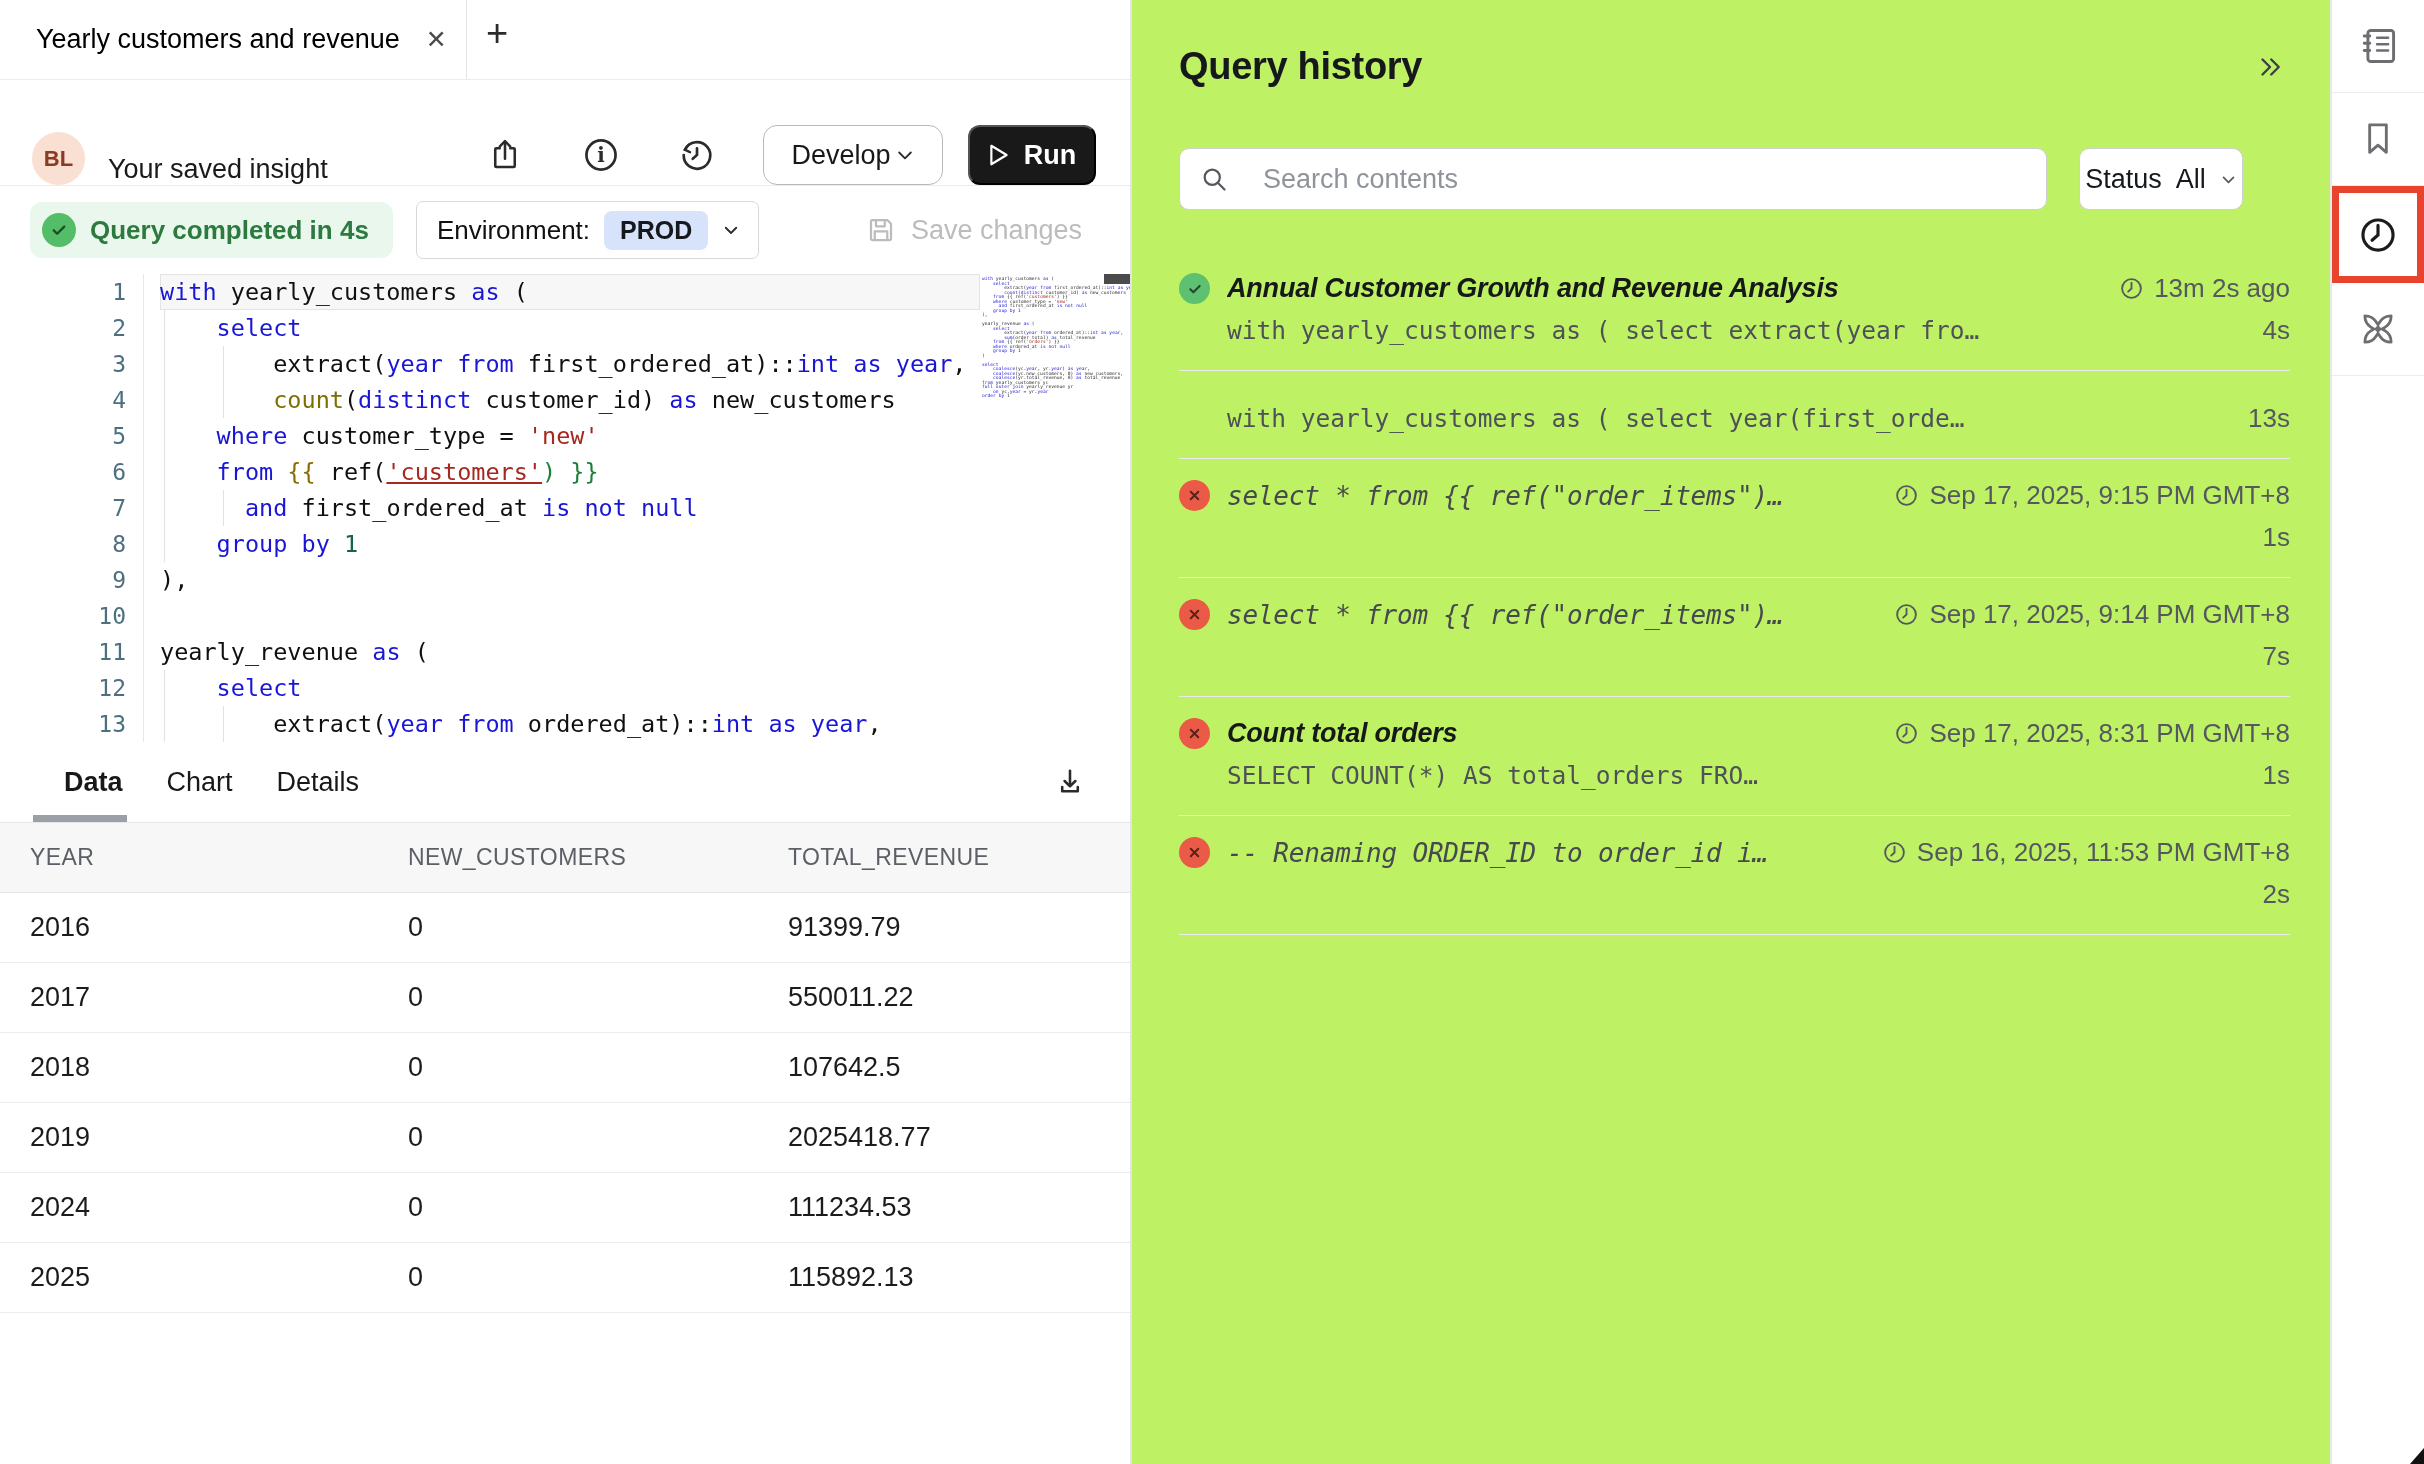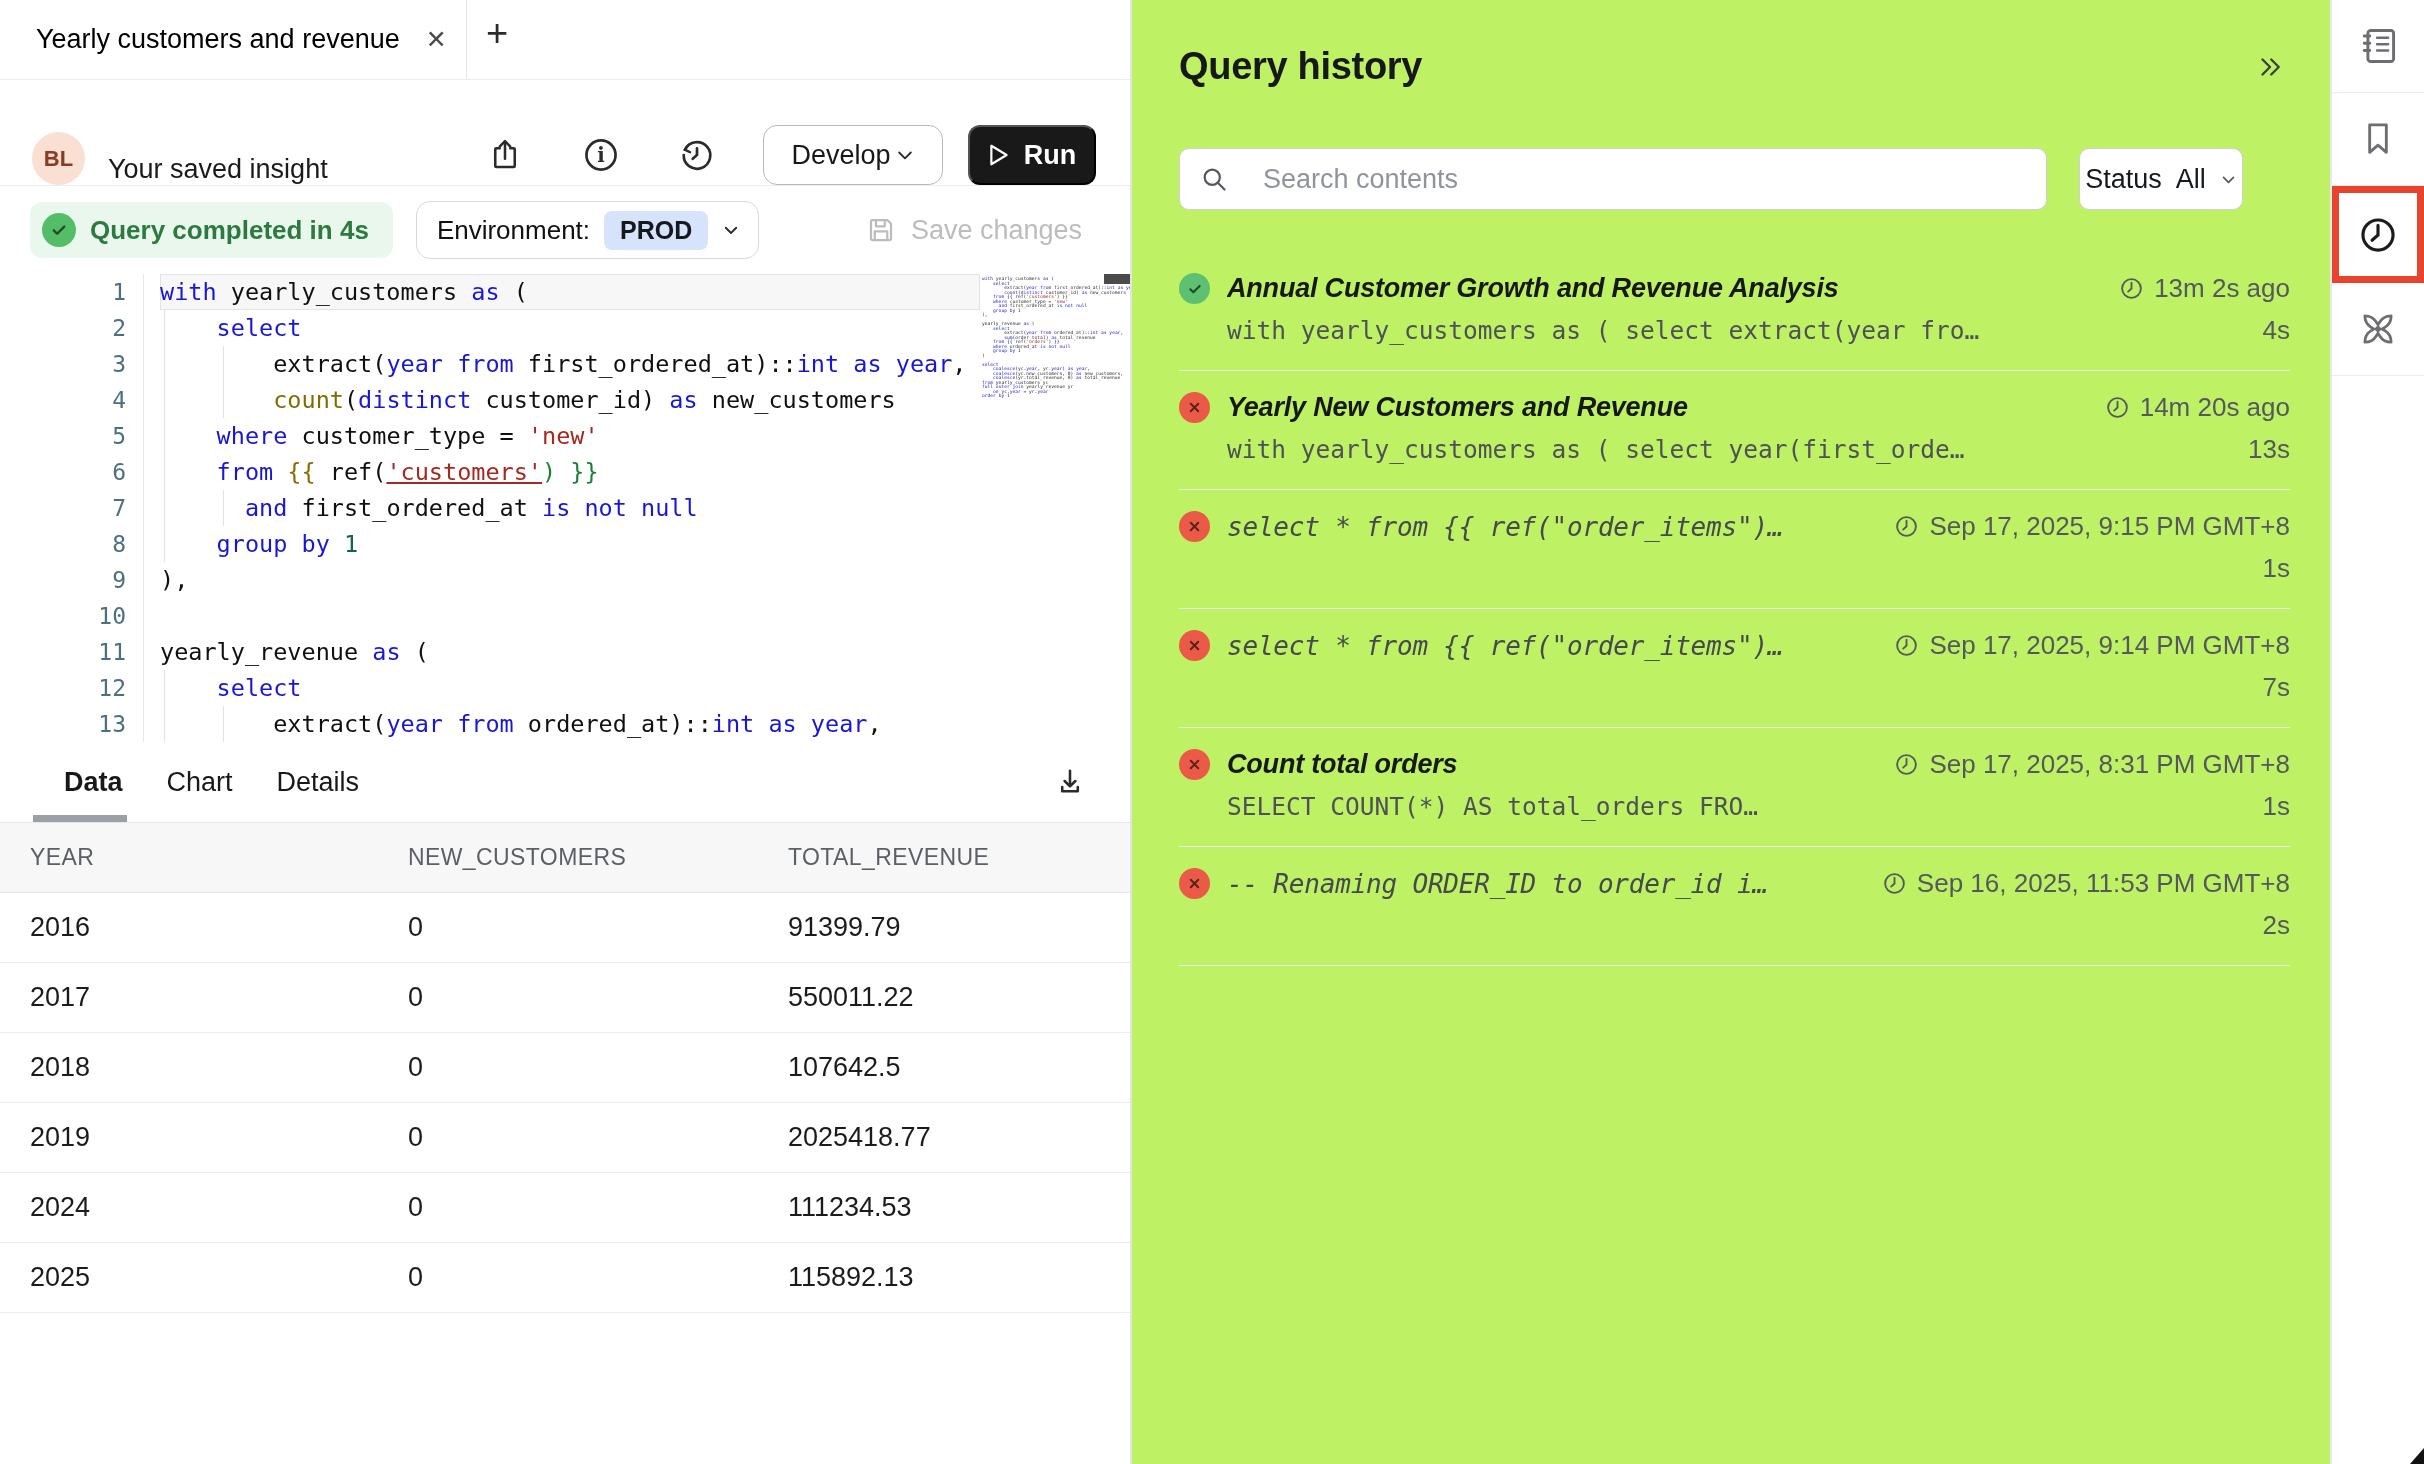--- a/index.html
+++ b/index.html
@@ -24,21 +24,21 @@
   .icon-btn { width:40px; height:40px; display:flex; align-items:center; justify-content:center; cursor:pointer; }
   .icon-btn + .icon-btn { margin-left:56px; }
   .btn-develop { margin-left:46px; height:60px; width:180px; border:1.5px solid #b9b9bc; border-radius:14px; background:#fff; display:flex; align-items:center; justify-content:center; gap:4px; font-size:27px; color:#17181a; cursor:pointer; }
   .btn-run { margin-left:25px; height:60px; width:128px; border-radius:12px; background:#191919; color:#fff; display:flex; align-items:center; justify-content:center; gap:14px; font-size:27px; font-weight:600; cursor:pointer; }
 
   .status-row { height:88px; display:flex; align-items:center; padding:0 48px 0 30px; flex:none; }
   .pill-success { height:56px; background:#e9f7ed; border-radius:12px; display:flex; align-items:center; padding:0 24px 0 12px; gap:14px; }
   .pill-success .txt { color:#2c7a3f; font-size:26px; font-weight:600; }
   .dot { width:34px; height:34px; border-radius:50%; display:flex; align-items:center; justify-content:center; flex:none; }
   .dot-green { background:#53bd68; }
-  .env-box { margin-left:23px; height:58px; border:1.5px solid #d9d9dc; border-radius:14px; display:flex; align-items:center; padding:0 18px 0 20px; gap:14px; cursor:pointer; }
+  .env-box { margin-left:23px; height:58px; border:1.5px solid #d9d9dc; border-radius:7px; display:flex; align-items:center; padding:0 18px 0 20px; gap:14px; cursor:pointer; }
   .env-label { font-size:26px; color:#111; }
   .env-pill { background:#d6e3fa; border-radius:8px; padding:5px 16px; font-size:25px; font-weight:600; color:#15181d; }
   .save-group { margin-left:auto; display:flex; align-items:center; gap:15px; color:#bcbcbf; }
   .save-label { font-size:27px; color:#bcbcbf; }
 
   
   .editor { position:relative; height:468px; flex:none; overflow:hidden;
     font-family:"DejaVu Sans Mono", monospace; font-size:23.5px; line-height:36px; }
   .gutter { position:absolute; left:0; top:0; width:126px; text-align:right; color:#4d7080; font-size:23px; }
   .gutter div { height:36px; }
@@ -349,36 +349,20 @@
         <span class="qh-time">13m 2s ago</span>
       </span>
     </div>
     <div class="qh-row2">
       <span class="qh-sub">with yearly_customers as ( select extract(year fro…</span>
       <span class="qh-dur">4s</span>
     </div>
   </div>
 
   <div class="qh-item">
-    <div class="qh-row1">
-      <span class="st-dot st-error">
-
-        <svg class="err ic" width="15" height="15" viewBox="0 0 24 24" fill="none" stroke="rgba(0,0,0,0.62)" stroke-width="3.2" stroke-linecap="round">
-                <path d="M6 6l12 12M18 6 6 18"></path>
-              </svg>
-      </span>
-      <span class="qh-item-title">Yearly New Customers and Revenue</span>
-      <span class="qh-meta">
-        <svg class="ic" width="25" height="25" viewBox="0 0 24 24" fill="none" stroke="#55585e" stroke-width="1.8" stroke-linecap="round">
-                <circle cx="12" cy="12" r="9"></circle>
-                <path d="M12 6.5V12l-3.2 3"></path>
-              </svg>
-        <span class="qh-time">14m 20s ago</span>
-      </span>
-    </div>
     <div class="qh-row2">
       <span class="qh-sub">with yearly_customers as ( select year(first_orde…</span>
       <span class="qh-dur">13s</span>
     </div>
   </div>
 
   <div class="qh-item">
     <div class="qh-row1">
       <span class="st-dot st-error">
 

